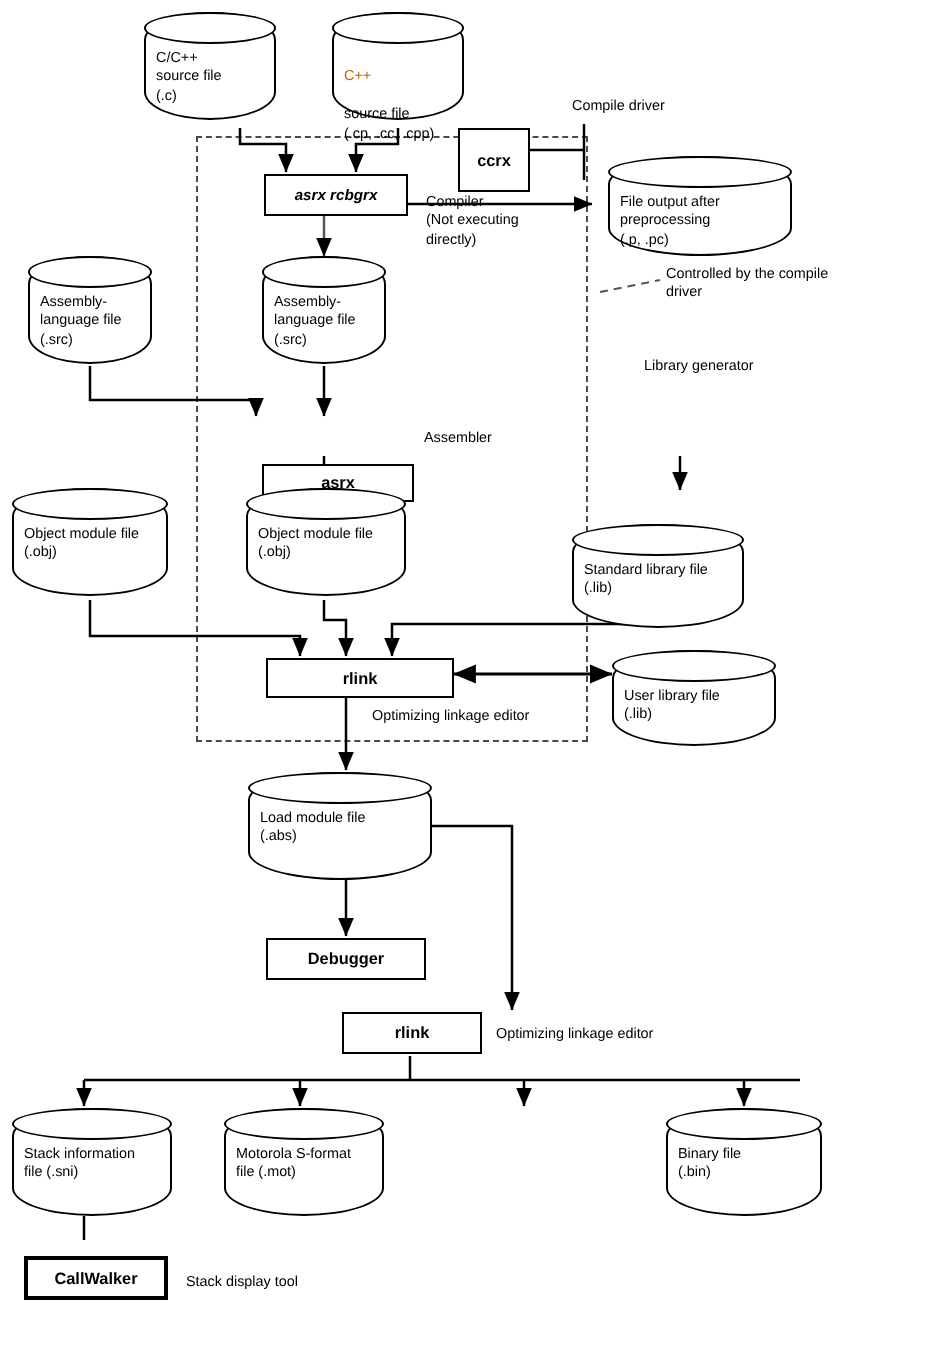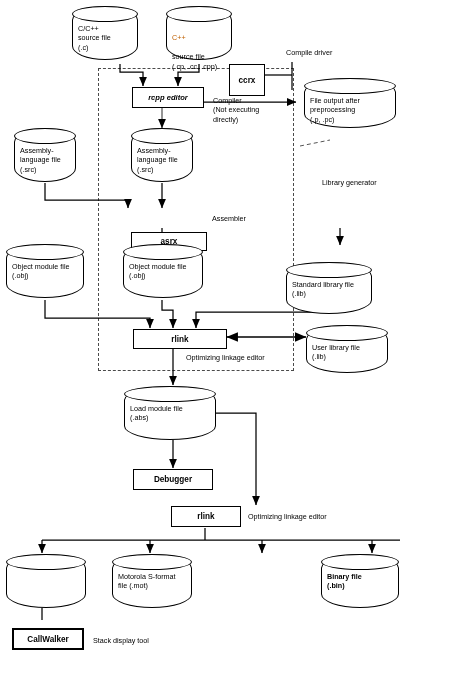--- a/index.html
+++ b/index.html
@@ -108,34 +108,36 @@
     </div>
   </div>
 
   <div class="ann" style="left:286px;top:48px;">Compile driver</div>
 
   <div class="node box" style="left:229px;top:64px;width:36px;height:32px;">
     <span>ccrx</span>
   </div>
 
   <div class="node box italic" style="left:132px;top:87px;width:72px;height:21px;">
-    <span>rcpp  editor</span>
+    <span>asrx  rcbgrx</span>
   </div>
 
   <div class="ann" style="left:213px;top:96px;white-space:pre-line;">Compiler
 (Not executing
 directly)</div>
 
   <div class="node cyl" style="left:304px;top:78px;width:92px;height:50px;">
     <div class="cap"></div>
     <div class="txt" style="white-space:pre-line;">File output after
 preprocessing
 (.p, .pc)</div>
   </div>
 
+  <div class="ann" style="left:333px;top:132px;white-space:pre-line;">Controlled by the compile
+driver</div>
 
   <div class="node cyl" style="left:14px;top:128px;width:62px;height:54px;">
     <div class="cap"></div>
     <div class="txt" style="white-space:pre-line;">Assembly-
 language file
 (.src)</div>
   </div>
 
   <div class="node cyl" style="left:131px;top:128px;width:62px;height:54px;">
     <div class="cap"></div>
@@ -190,30 +192,32 @@
     <span>Debugger</span>
   </div>
 
   <div class="node box" style="left:171px;top:506px;width:70px;height:21px;">
     <span>rlink</span>
   </div>
   <div class="ann" style="left:248px;top:512px;">Optimizing linkage editor</div>
 
   <div class="node cyl" style="left:6px;top:554px;width:80px;height:54px;">
     <div class="cap"></div>
+    <div class="txt" style="white-space:pre-line;">Stack information
+file (.sni)</div>
   </div>
 
   <div class="node cyl" style="left:112px;top:554px;width:80px;height:54px;">
     <div class="cap"></div>
     <div class="txt" style="white-space:pre-line;">Motorola S-format
 file (.mot)</div>
   </div>
 
 
-  <div class="node cyl" style="left:321px;top:554px;width:78px;height:54px;font-weight:bold;">
+  <div class="node cyl" style="left:333px;top:554px;width:78px;height:54px;">
     <div class="cap"></div>
     <div class="txt" style="white-space:pre-line;">Binary file
 (.bin)</div>
   </div>
 
   <div class="node box thick" style="left:12px;top:628px;width:72px;height:22px;">
     <span>CallWalker</span>
   </div>
   <div class="ann" style="left:93px;top:636px;">Stack display tool</div>
 

